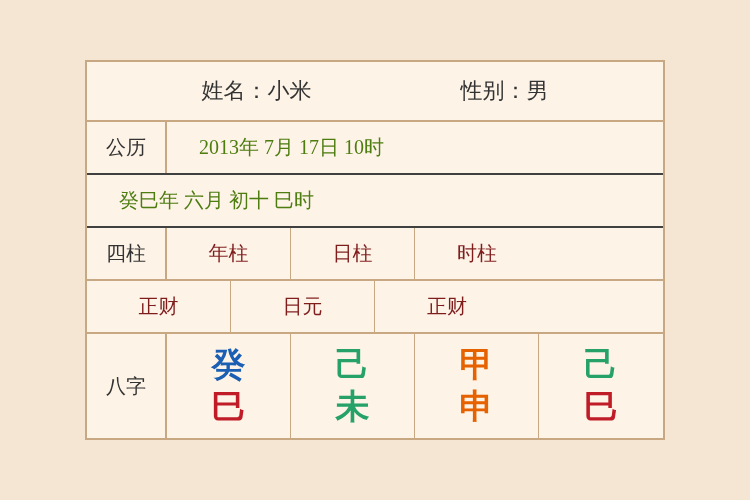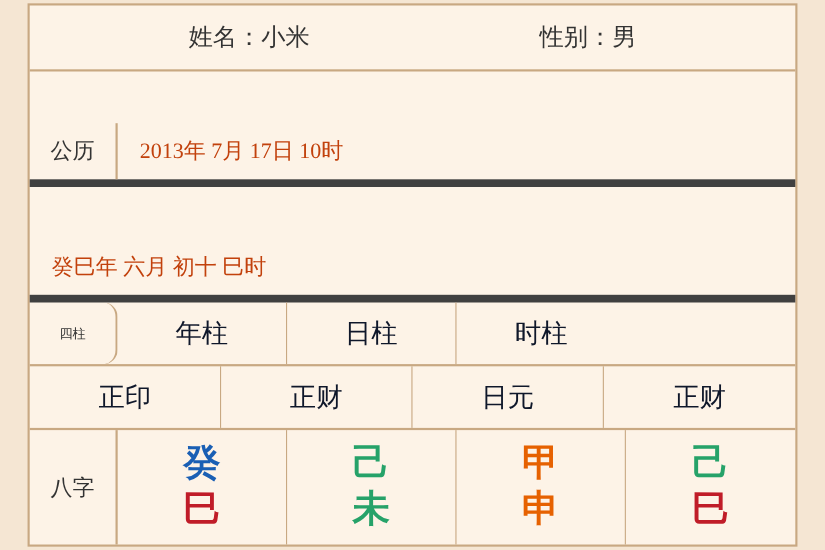--- a/index.html
+++ b/index.html
@@ -12,21 +12,21 @@
       width: 750px;
       height: 500px;
       background-color: #f5e6d3;
       display: flex;
       align-items: center;
       justify-content: center;
       font-family: "SimSun", "宋体", serif;
     }
 
     .container {
-      width: 700px;
+      width: 580px;
       background-color: #fdf3e7;
       border: 2px solid #c8a882;
     }
 
     .header-row {
       display: flex;
       justify-content: space-around;
       align-items: center;
       padding: 14px 40px;
       font-size: 22px;
@@ -34,75 +34,73 @@
       border-bottom: 2px solid #c8a882;
     }
 
     .header-item {
       display: flex;
       gap: 4px;
     }
 
     .data-row {
       display: flex;
-      border-bottom: 7px solid #404040;
-      margin-top: 47px;
+      border-bottom: 2px solid #404040;
     }
 
     .row-label {
       width: 80px;
       min-width: 80px;
       display: flex;
       align-items: center;
       justify-content: center;
       font-size: 20px;
       color: #333;
       border-right: 2px solid #c8a882;
       padding: 12px 0;
     }
 
     .row-content {
       flex: 1;
       display: flex;
       align-items: center;
-      padding: 12px 20px;
-      font-size: 20px;
-      color: #c2410c;
+      padding: 12px 32px;
+      font-size: 20px;
+      color: #4d7c0f;
     }
 
     .four-pillars-row {
       display: flex;
       border-bottom: 2px solid #c8a882;
     }
 
     .four-pillars-label {
       width: 80px;
       min-width: 80px;
       display: flex;
       align-items: center;
       justify-content: center;
-      font-size: 12px;
+      font-size: 20px;
       color: #333;
       border-right: 2px solid #c8a882;
       padding: 12px 0;
-      border-radius: 13px;
     }
 
     .pillars-grid {
       flex: 1;
       display: grid;
       grid-template-columns: 1fr 1fr 1fr 1fr;
     }
 
     .pillar-cell {
       display: flex;
       align-items: center;
       justify-content: center;
-      font-size: 24px;
-      color: #0f172a;
+      font-size: 20px;
+      color: #7f1d1d;
       padding: 12px 0;
       border-right: 1px solid #c8a882;
     }
 
     .pillar-cell:last-child {
       border-right: none;
     }
 
     .bazhi-row {
       display: flex;
@@ -185,21 +183,20 @@
     <div class="four-pillars-label">四柱</div>
     <div class="pillars-grid">
       <div class="pillar-cell">年柱</div>
       <div class="pillar-cell">日柱</div>
       <div class="pillar-cell">时柱</div>
     </div>
   </div>
 
   <div class="four-pillars-row">
     <div class="pillars-grid">
-      <div class="pillar-cell">正印</div>
       <div class="pillar-cell">正财</div>
       <div class="pillar-cell">日元</div>
       <div class="pillar-cell">正财</div>
     </div>
   </div>
 
   <div class="bazhi-row">
     <div class="bazhi-label">八字</div>
     <div class="bazhi-grid">
       <div class="bazhi-cell">

